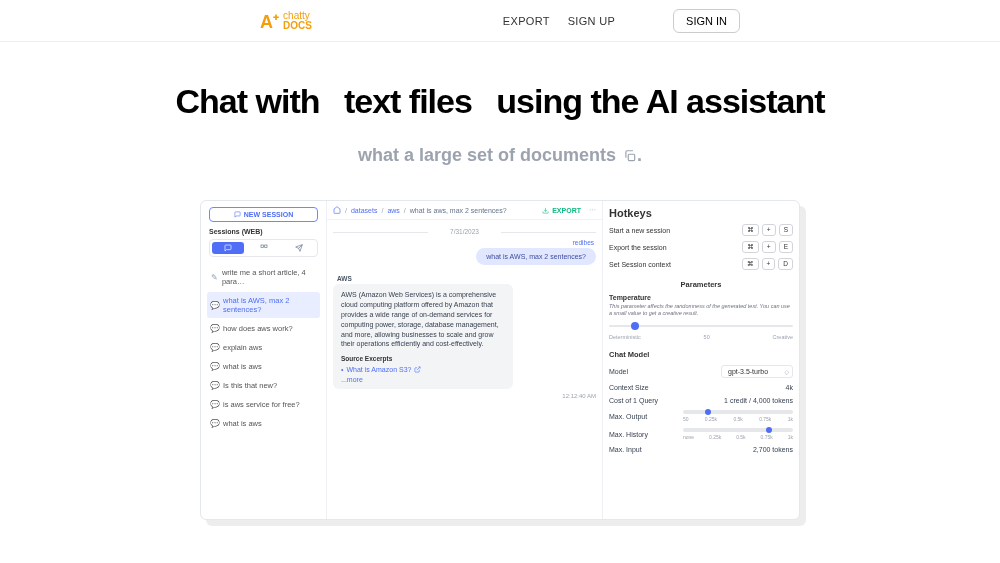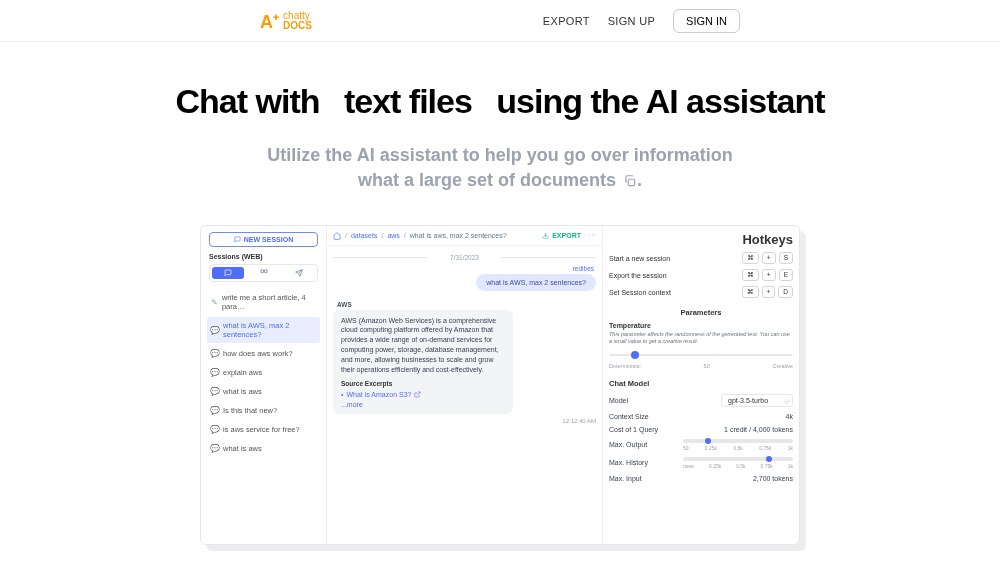--- a/index.html
+++ b/index.html
@@ -7,21 +7,21 @@
 
 
 .header { display: flex; align-items: center; justify-content: space-between; padding: 10px 260px; border-bottom: 1px solid #eee; height: 42px; }
 .logo { display: flex; align-items: center; gap: 4px; }
 .logo-icon { color: #f59e0b; font-size: 18px; font-weight: 600; }
 .logo-text { font-size: 10px; line-height: 1; }
 .logo-chatty { color: #f59e0b; font-weight: 400; }
 .logo-docs { color: #f59e0b; font-weight: 800; }
 .nav { display: flex; gap: 18px; align-items: center; font-size: 11px; letter-spacing: 0.3px; }
 .nav a { color: #333; text-decoration: none; }
-.signin-btn { border: 1px solid #ccc; border-radius: 6px; padding: 5px 12px; font-size: 11px; background: #fff; cursor: pointer; }
+.signin-btn { border: 1px solid #ccc; border-radius: 6px; padding: 5px 12px; font-size: 11px; background: #fff; cursor: pointer; margin-left: 40px; }
 
 
 .hero { text-align: center; padding: 40px 0 18px; }
 .hero h1 { font-size: 34px; font-weight: 800; letter-spacing: -1px; }
 .hero-mid { display: inline-block; padding: 0 16px; }
 .hero-sub { margin-top: 22px; color: #9ca3af; font-size: 18px; font-weight: 600; line-height: 1.4; }
 .hero-sub .copy-icon { display: inline-block; margin-left: 2px; }
 
 
 .app { width: 600px; height: 320px; margin: 14px auto 0; background: #fff; border: 1px solid #e4e7ee; border-radius: 6px; box-shadow: 6px 6px 0 rgba(0,0,0,0.07); display: flex; font-size: 8px; color: #333; position: relative; overflow: hidden; }
@@ -61,21 +61,21 @@
 .ai-label { font-size: 6.5px; font-weight: 700; color: #4b5563; margin: 2px 0 2px 4px; }
 .ai-card { background: #f3f4f6; border-radius: 6px; padding: 6px 8px; width: 180px; }
 .ai-text { font-size: 7px; line-height: 1.4; color: #374151; }
 .sources-hdr { font-size: 6.5px; font-weight: 700; margin-top: 6px; }
 .source-link { color: #4f6ef5; font-size: 7px; margin-top: 4px; display: flex; align-items: center; gap: 3px; }
 .more-link { color: #4f6ef5; font-size: 7px; margin-top: 3px; }
 .timestamp { text-align: right; font-size: 6px; color: #9ca3af; margin-top: 4px; }
 
 
 .right { width: 196px; padding: 4px 6px; overflow: hidden; }
-.panel-title { text-align: right; font-size: 13px; font-weight: 700; margin: 2px 0 3px; }
+.panel-title { text-align: left; font-size: 11px; font-weight: 700; margin: 2px 0 3px; }
 .hk-row { display: flex; align-items: center; justify-content: space-between; font-size: 7px; margin: 5px 0; }
 .kbd { display: flex; gap: 3px; }
 .key { border: 1px solid #d1d5db; border-radius: 3px; padding: 1px 4px; font-size: 6.5px; background: #fff; }
 .params-title { text-align: center; font-size: 7.5px; font-weight: 700; margin: 10px 0 4px; }
 .param-label { font-size: 7px; font-weight: 600; margin-top: 5px; }
 .param-desc { font-size: 5.5px; color: #6b7280; font-style: italic; line-height: 1.2; margin: 2px 0 4px; }
 .slider { height: 12px; position: relative; margin: 2px 0; }
 .slider-track { position: absolute; left: 0; right: 0; top: 5px; height: 2px; background: #e5e7eb; border-radius: 2px; }
 .slider-thumb { position: absolute; width: 8px; height: 8px; background: #4f6ef5; border-radius: 50%; top: 2px; }
 .slider-labels { display: flex; justify-content: space-between; font-size: 5.5px; color: #9ca3af; }
@@ -112,21 +112,20 @@
   </div>
 </div>
 
 <div class="hero">
   <h1>
     <span>Chat with</span>
     <span class="hero-mid">text files</span>
     <span>using the AI assistant</span>
   </h1>
   <div class="hero-sub">
-    <div>Utilize the AI assistant to help you go over information</div>
     <div>
       <span>what a large set of documents</span>
       <span class="copy-icon">
         <svg width="14" height="14" viewBox="0 0 24 24" fill="none" stroke="#9ca3af" stroke-width="2">
             <rect x="9" y="9" width="11" height="11" rx="2"></rect>
             <path d="M5 15V5a2 2 0 0 1 2-2h10"></path>
           </svg>
       </span>.
     </div>
   </div>

